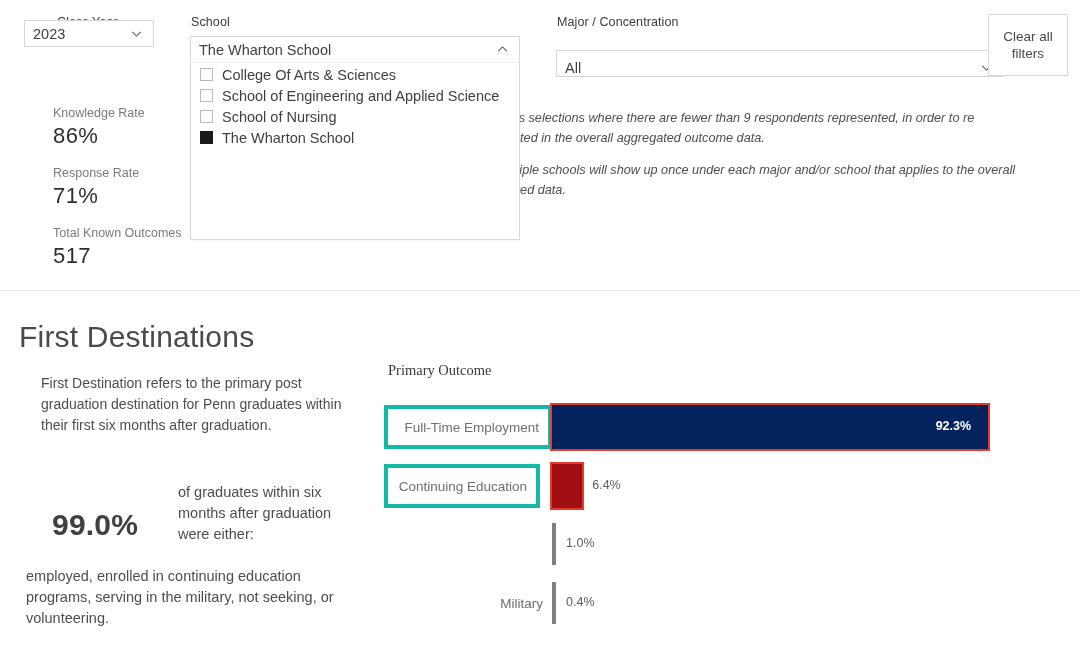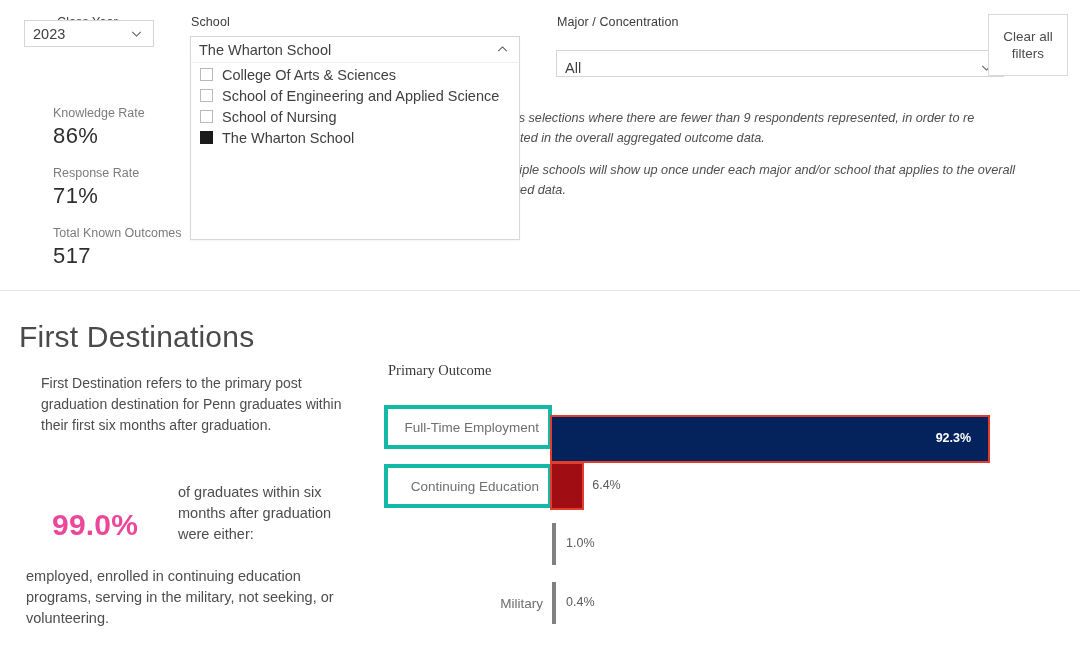--- a/index.html
+++ b/index.html
@@ -103,21 +103,21 @@
     position: absolute; left: 19px; top: 320px;
     font-size: 30px; color: #4a4a4a; font-weight: 400;
     letter-spacing: .2px;
   }
   .section-desc {
     position: absolute; left: 26px; top: 373px; width: 330px;
     font-size: 14px; color: #4d4d4d; line-height: 21px; margin-left: 15px;
   }
   .big-pct {
     position: absolute; left: 52px; top: 508px;
-    font-size: 30px; font-weight: bold; color: #ec4899;
+    font-size: 30px; font-weight: bold; color: #404040;
     letter-spacing: .2px;
   }
   .big-pct-text {
     position: absolute; left: 178px; top: 482px; width: 178px;
     font-size: 14.5px; color: #4d4d4d; line-height: 21px;
   }
   .bottom-desc {
     position: absolute; left: 26px; top: 566px; width: 340px;
     font-size: 14.5px; color: #4d4d4d; line-height: 21px;
   }
@@ -231,27 +231,27 @@
   <div class="section-title">First Destinations</div>
   <div class="section-desc">First Destination refers to the primary post graduation destination for Penn graduates within their first six months after graduation.</div>
   <div class="big-pct">99.0%</div>
   <div class="big-pct-text">of graduates within six months after graduation were either:</div>
   <div class="bottom-desc">employed, enrolled in continuing education programs, serving in the military, not seeking, or volunteering.</div>
 
   <div class="chart-title">Primary Outcome</div>
   <div class="chart" id="chart">
       <div class="bar-row" style="position: absolute; left: 0px; top: 0px; width: 640px; height: 44px;">
         <div class="bar-label sel" style="left: 0px; top: 0px; width: 168px; height: 44px;">Full-Time Employment</div>
-        <div class="bar-track" style="width: 472px; margin-top: 12px;">
+        <div class="bar-track" style="width: 472px;">
           <div class="bar sel-outline" style="width: 435.656px; background: rgb(4, 35, 92); outline-color: rgb(226, 61, 43);"></div>
           <div class="bar-value inside" style="top: 14px; left: 383.656px;">92.3%</div>
         </div>
       </div>
       <div class="bar-row" style="position: absolute; left: 0px; top: 59px; width: 640px; height: 44px;">
-        <div class="bar-label sel" style="left: 0px; top: 0px; width: 168px; height: 44px;">Continuing Education</div>
+        <div class="bar-label sel" style="left: 0px; top: 0px; width: 156px; height: 44px;">Continuing Education</div>
         <div class="bar-track" style="width: 472px;">
           <div class="bar sel-outline" style="width: 30.208px; background: rgb(160, 13, 18); outline-color: rgb(226, 61, 43);"></div>
           <div class="bar-value outside" style="top: 14px; left: 40.208px;">6.4%</div>
         </div>
       </div>
       <div class="bar-row" style="position: absolute; left: 0px; top: 118px; width: 640px; height: 42px;">
         <div class="bar-track" style="width: 472px;">
           <div class="bar" style="width: 4px; background: rgb(128, 128, 128);"></div>
           <div class="bar-value outside" style="top: 13px; left: 14px;">1.0%</div>
         </div>

